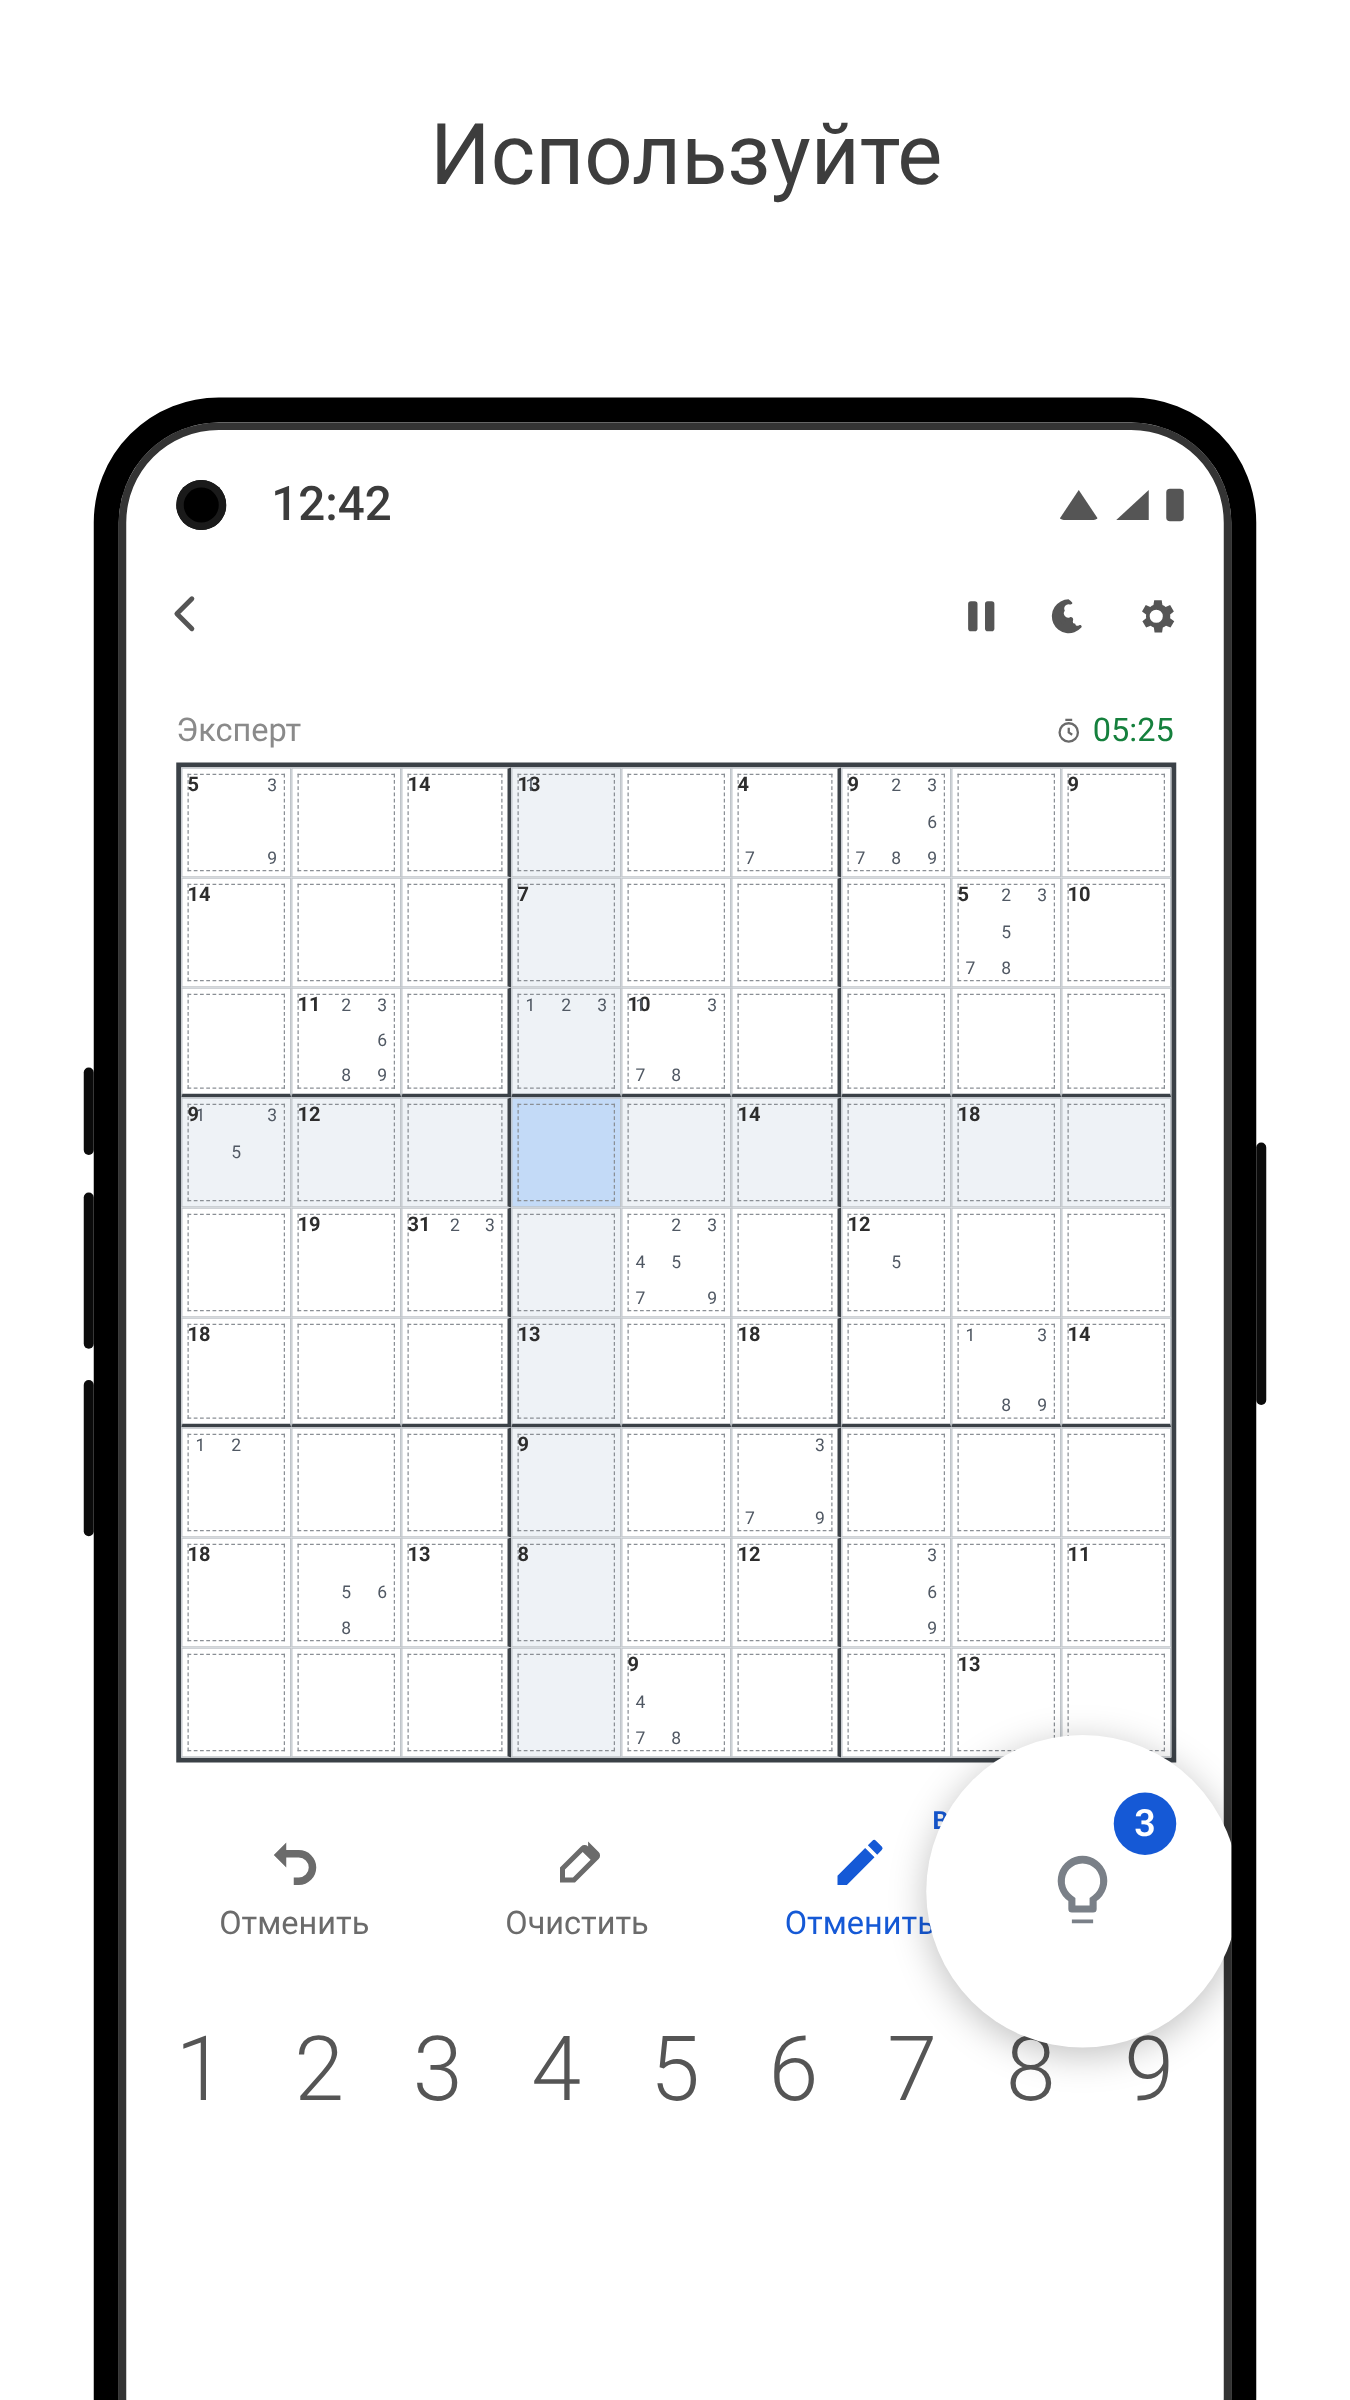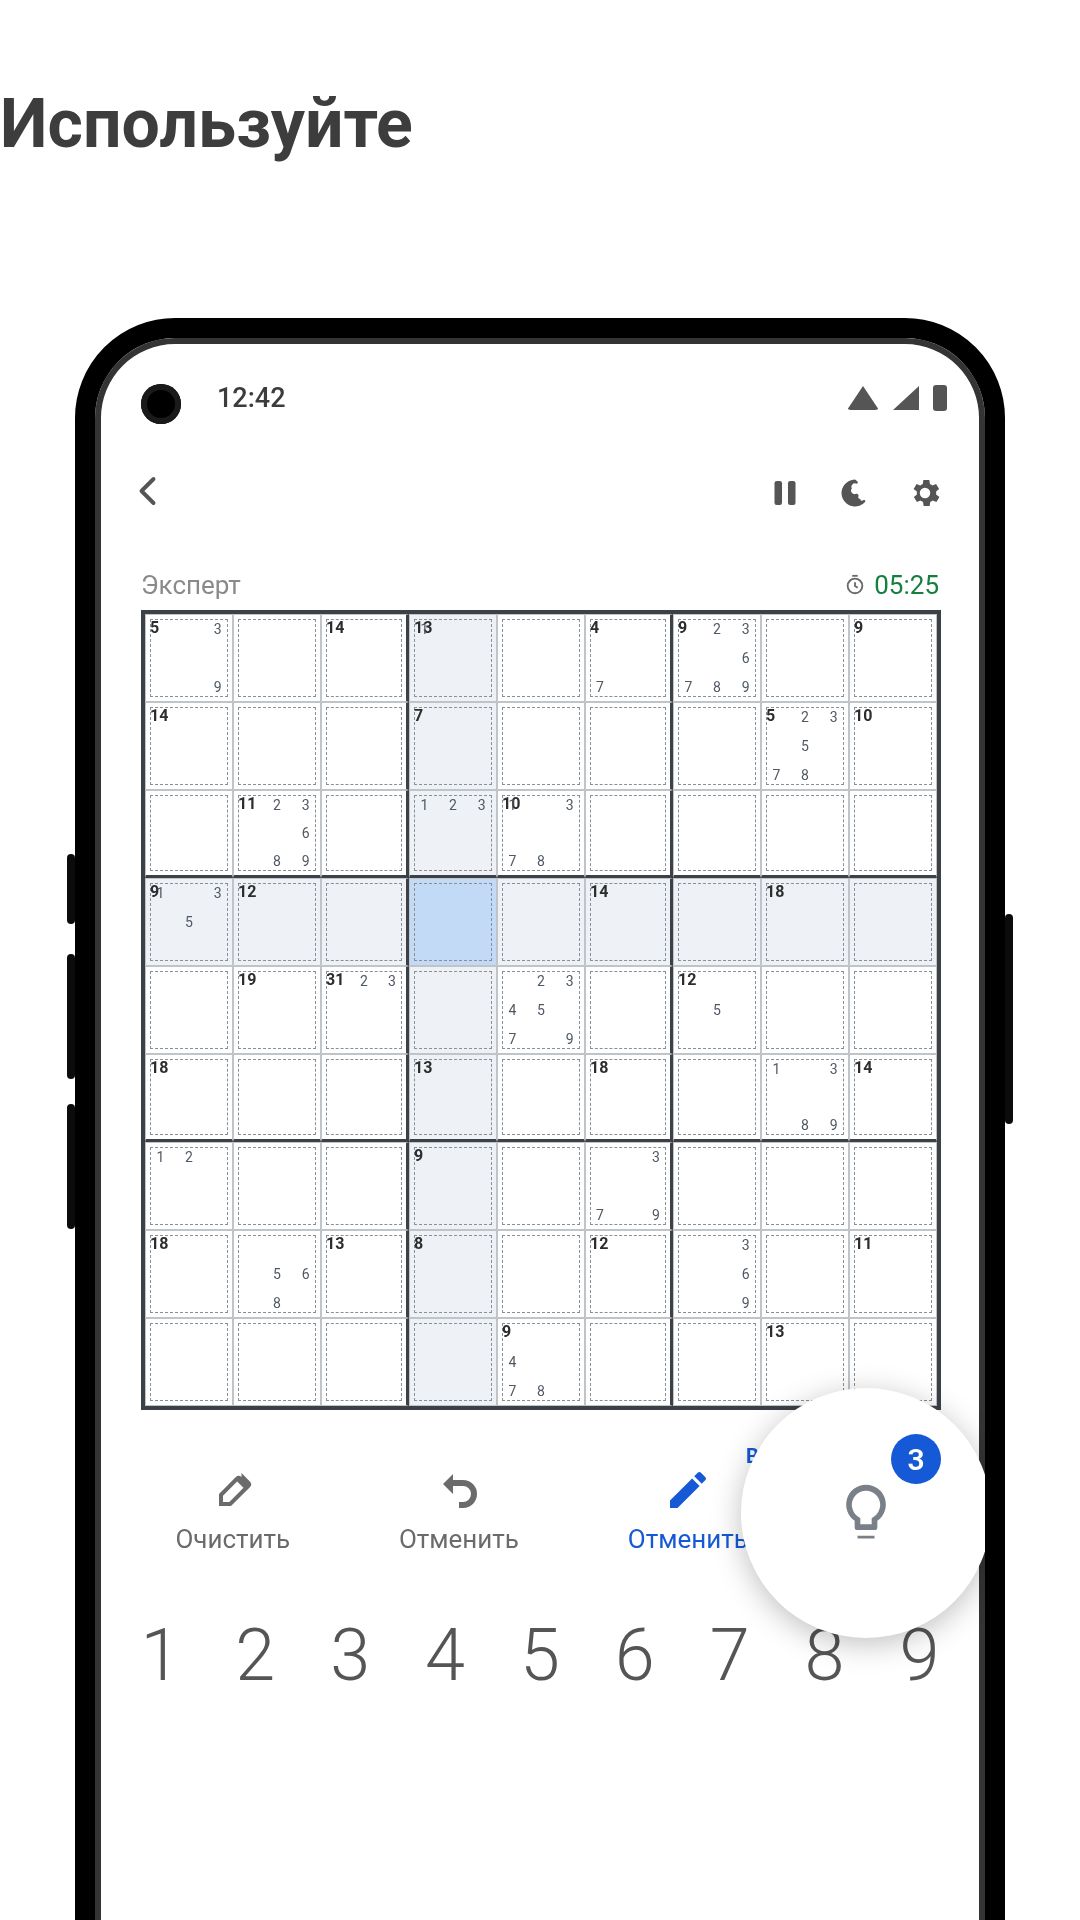--- a/index.html
+++ b/index.html
@@ -5,25 +5,27 @@
   * { box-sizing: border-box; margin: 0; padding: 0; }
   body {
     font-family: -apple-system, BlinkMacSystemFont, 'Segoe UI', Roboto, Helvetica, Arial, sans-serif;
     background: #fff;
     width: 1080px;
     height: 1920px;
     overflow: hidden;
     position: relative;
   }
   .headline {
+    text-align: center;
     font-size: 68px;
-    font-weight: 700;
+    font-weight: 400;
     color: #3d3d3d;
     line-height: 1.18;
     padding-top: 84px;
+    margin-left: 18px;
   }
 
   
   .phone-frame {
     position: absolute;
     left: 50%;
     transform: translateX(-50%);
     top: 318px;
     width: 930px;
     height: 1700px;        
@@ -49,21 +51,21 @@
     width: 40px; height: 40px;
     background: #000; border-radius: 50%;
     box-shadow: inset 0 0 0 6px #1a1a1a;
   }
   
   .statusbar {
     position: absolute;
     top: 44px; left: 0; right: 0;
     display: flex; align-items: center;
     padding: 0 38px 0 122px;
-    font-size: 27px;
+    font-size: 38px;
     color: #3c3c3c;
     font-weight: 500;
   }
   .statusbar .spacer { flex: 1; }
   .stat-icons { display:flex; align-items:center; gap:14px; }
   .wifi-ic, .cell-ic, .batt-ic { display:inline-block; }
   .wifi-ic {
     width:0;height:0;
     border-left:16px solid transparent;
     border-right:16px solid transparent;
@@ -721,29 +723,29 @@
         <div class="cage">13</div>
       </div>
       <div class="cell">
         <div class="cage-border"></div>
       </div>
     </div>
 
   <div class="tools">
     <div class="tool">
       <svg viewBox="0 0 24 24">
+          <path d="M9 14l-5-5 5-5v3h5a7 7 0 0 1 0 14h-2v-3h2a4 4 0 0 0 0-8H9z"></path>
+        </svg>
+      <span>Отменить</span>
+    </div>
+    <div class="tool">
+      <svg viewBox="0 0 24 24">
           <path d="M16.24 3.56l4.2 4.2a2 2 0 0 1 0 2.83L11 20H5v-6l8.41-8.44a2 2 0 0 1 2.83 0zM7 18h3.17l7.07-7.07-3.17-3.17L7 14.83z"></path>
         </svg>
       <span>Очистить</span>
-    </div>
-    <div class="tool">
-      <svg viewBox="0 0 24 24">
-          <path d="M9 14l-5-5 5-5v3h5a7 7 0 0 1 0 14h-2v-3h2a4 4 0 0 0 0-8H9z"></path>
-        </svg>
-      <span>Отменить</span>
     </div>
     <div class="tool active notes-toggle">
       <span class="badge-on">ВКЛ</span>
       <svg viewBox="0 0 24 24">
           <path d="M3 17.25V21h3.75L17.81 9.94l-3.75-3.75zM20.71 7.04a1 1 0 0 0 0-1.41l-2.34-2.34a1 1 0 0 0-1.41 0l-1.83 1.83 3.75 3.75z"></path>
         </svg>
       <span>Отменить</span>
     </div>
     <div class="tool" style="opacity:.15">
       <svg viewBox="0 0 24 24"></svg>

